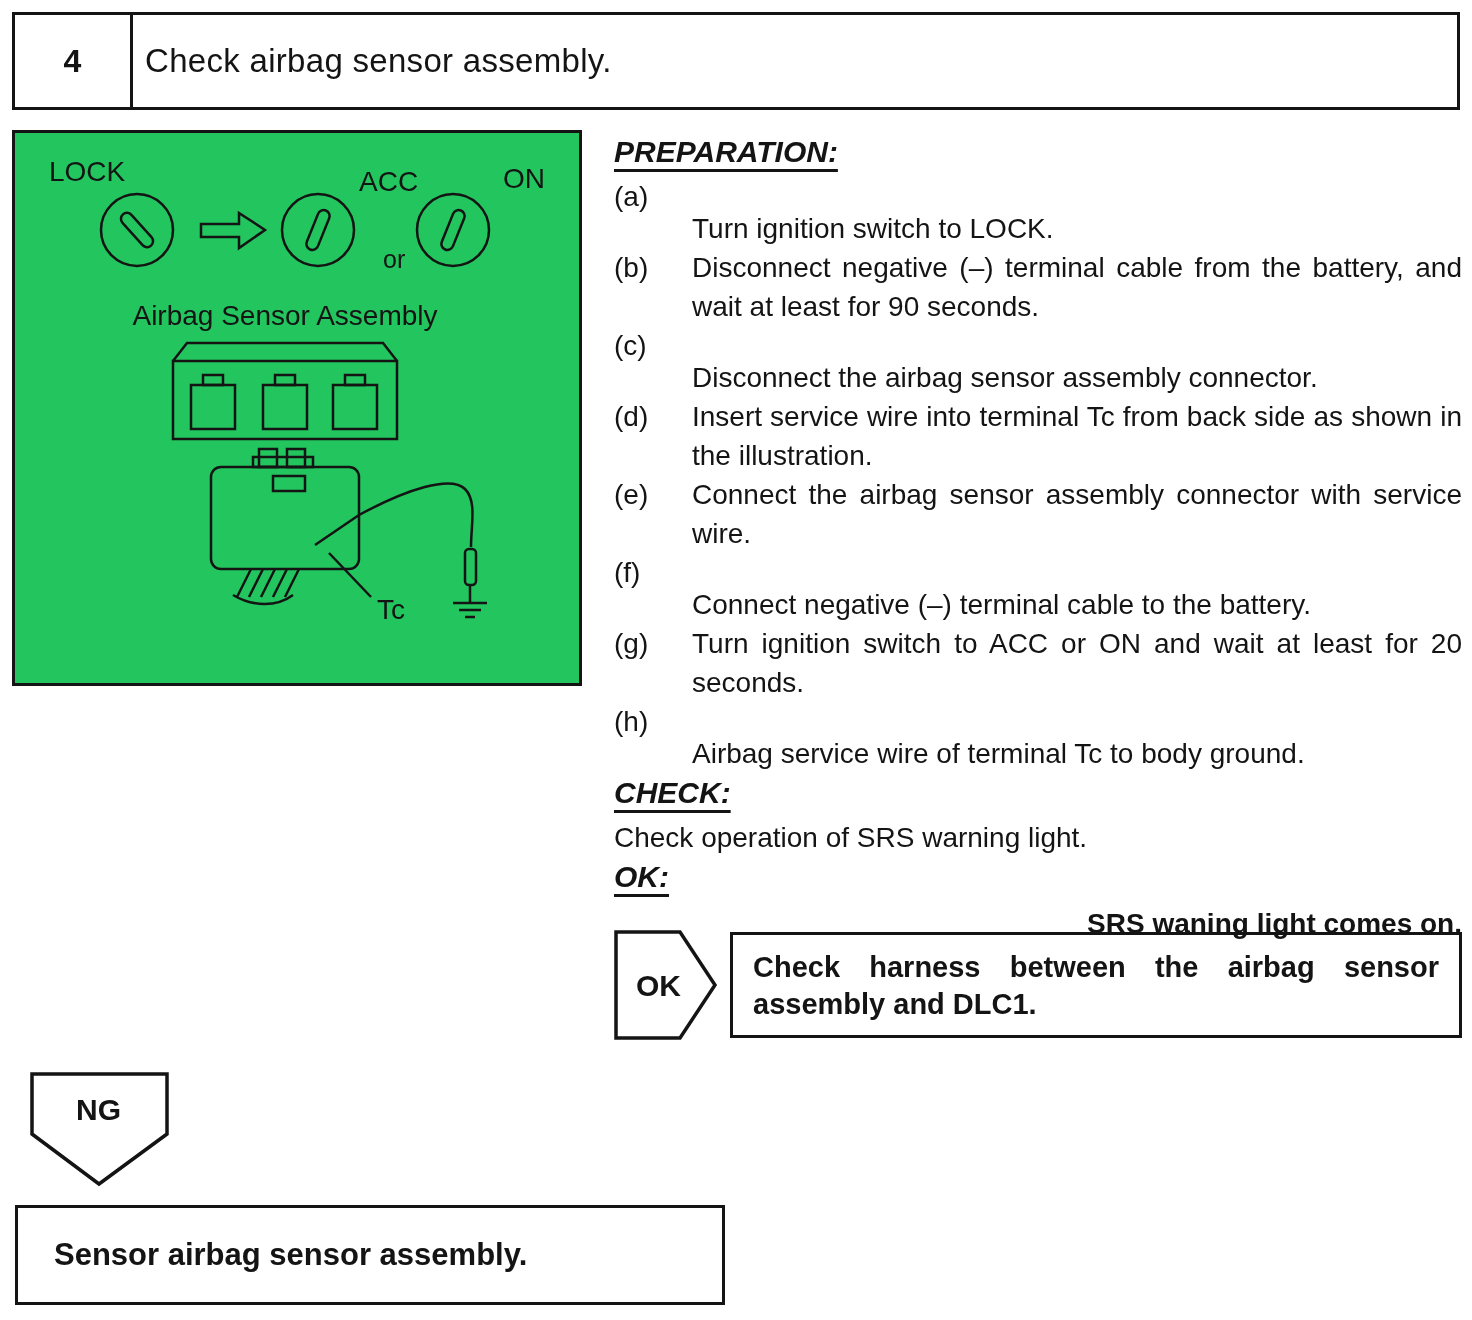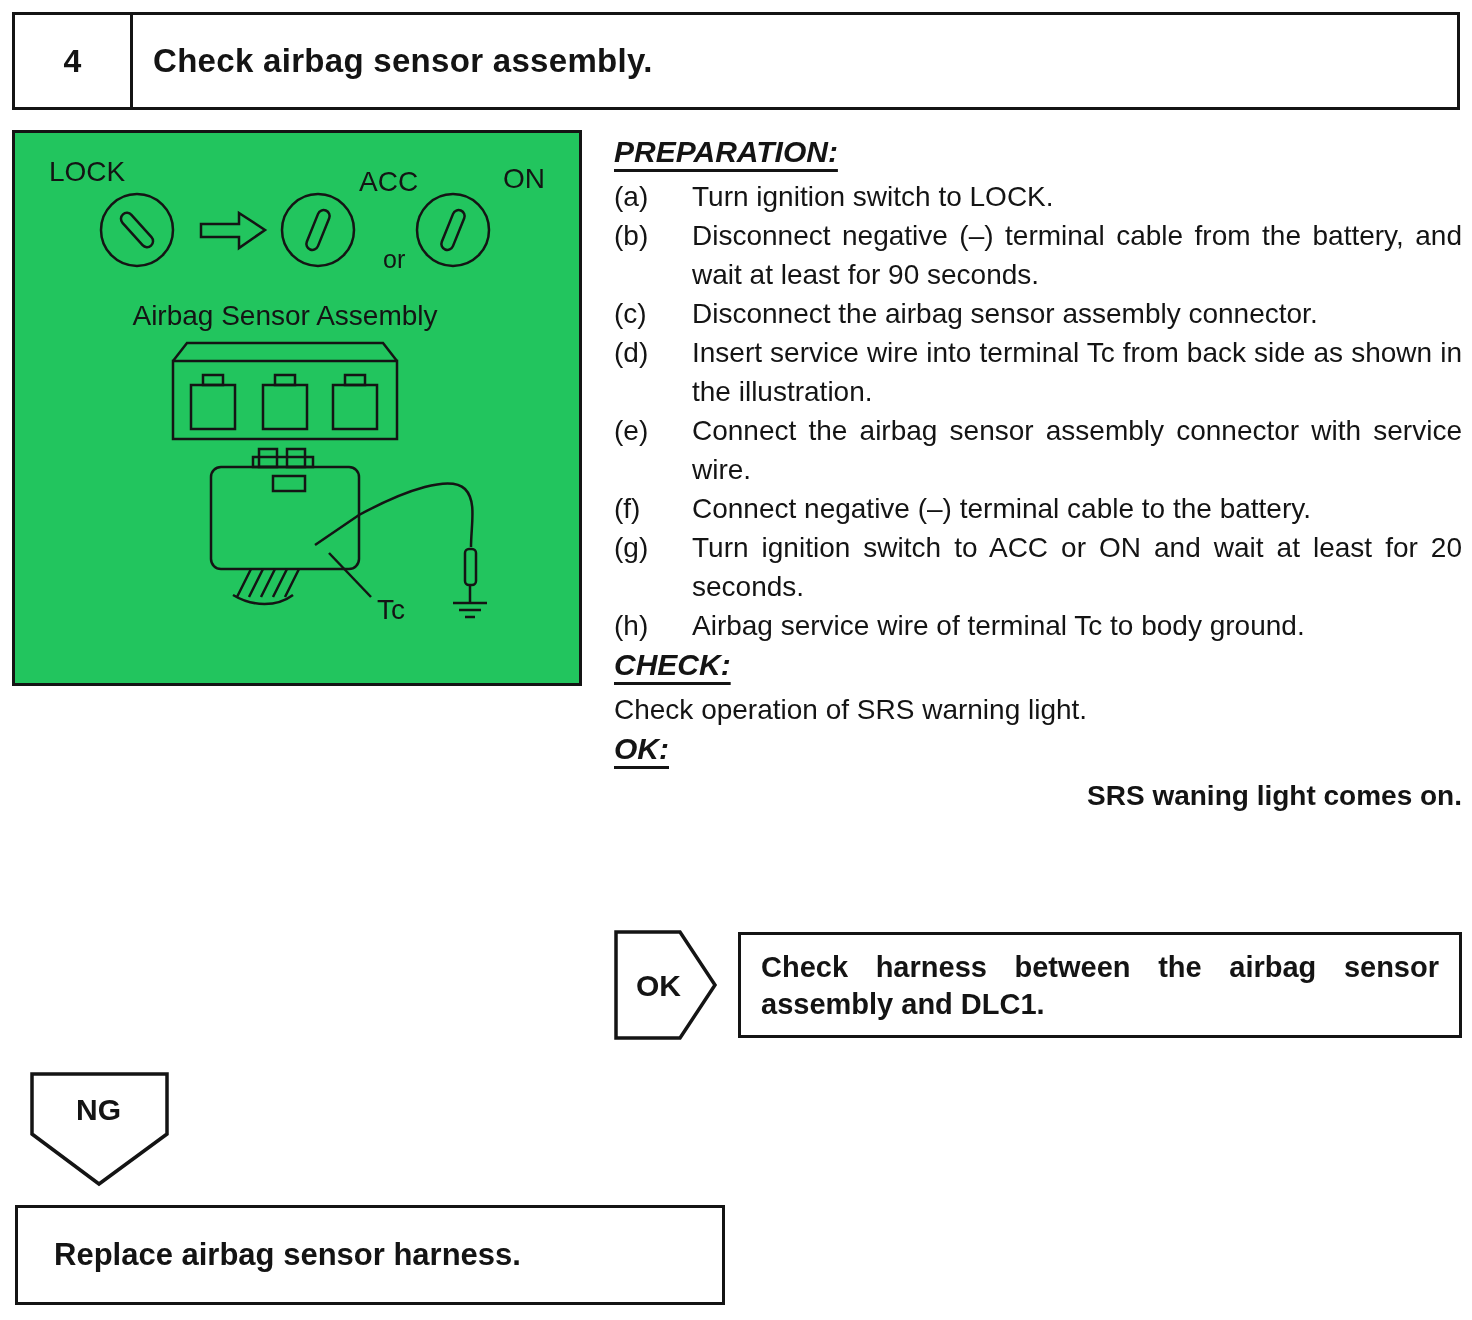--- a/index.html
+++ b/index.html
@@ -13,22 +13,22 @@
   .stepheader {
     position:absolute; left:12px; top:12px; width:1448px; height:98px;
     border:3px solid #141414; display:flex; align-items:stretch; background:#fff;
   }
   .stepheader .num {
     width:118px; border-right:3px solid #141414;
     display:flex; align-items:center; justify-content:center;
     font-weight:bold; font-size:32px;
   }
   .stepheader .title {
-    flex:1; display:flex; align-items:center; padding-left:20px;
-    font-weight:bold; font-size:33px; letter-spacing:.3px;
+    flex:1; display:flex; align-items:center; padding-left:12px;
+    font-weight:normal; font-size:33px; letter-spacing:.3px;
   }
   .illustration {
     position:absolute; left:12px; top:130px; width:570px; height:556px;
     border:3px solid #141414; background:#22c55e;
   }
   .illustration svg { display:block; width:100%; height:100%; }
   .svgl { font-family:"Liberation Sans",sans-serif; font-size:28px; fill:#141414; }
   .svgl.small { font-size:25px; }
 
   .rightcol {
@@ -38,32 +38,32 @@
   .h-underline {
     font-weight:bold; font-size:30px;
     text-decoration:underline; text-underline-offset:7px;
     text-decoration-thickness:2.5px;
     display:inline-block; margin-bottom:6px;font-style:italic;
   }
   .h-plain { font-weight:bold; font-size:30px; display:block; margin-top:4px; }
   .step { display:grid; grid-template-columns:78px 1fr; margin:0; }
   .step .sid { font-size:28px; }
   .step .stx { text-align:justify; }
-  .plain { text-align:left; }
+  .plain { text-align:left;margin-top:32px; }
   .ok-result { font-weight:bold; padding-left:78px; margin:2px 0 6px 0;text-align:right; }
   .notice-body { font-weight:bold; text-align:justify; margin-top:2px; }
 
   .ok-branch {
     position:absolute; left:614px; top:930px; width:848px;
     display:flex; align-items:center;
   }
   .ok-arrow { width:104px; height:110px; flex:0 0 auto; }
   .ok-arrow text, .ng-arrow text { font-family:"Liberation Sans",sans-serif; font-weight:bold; font-size:30px; fill:#141414; }
   .ok-box {
-    margin-left:20px; flex:1;
+    margin-left:12px; flex:1;
     border:3px solid #141414; min-height:106px;
     padding:14px 20px 12px 20px;
     font-weight:bold; font-size:29px; line-height:37px;
     display:flex; align-items:center; text-align:justify;
   }
   .ng-branch { position:absolute; left:30px; top:1072px; width:140px; height:115px; }
   .ng-arrow { width:140px; height:115px; }
   .replace-box {
     position:absolute; left:15px; top:1205px; width:710px; height:100px;
     border:3px solid #141414; display:flex; align-items:center;
@@ -186,14 +186,14 @@
 </div>
 
 <div class="ng-branch">
   <svg class="ng-arrow" viewBox="0 0 140 115">
     <polygon points="2,2 137,2 137,62 69,112 2,62" fill="#fff" stroke="#141414" stroke-width="3.5"></polygon>
     <text x="46" y="48">NG</text>
   </svg>
 </div>
 
 <div class="replace-box">
-  <span>Replace airbag sensor harness.</span>
+  <span>Sensor airbag sensor assembly.</span>
 </div>
 
 </body></html>

